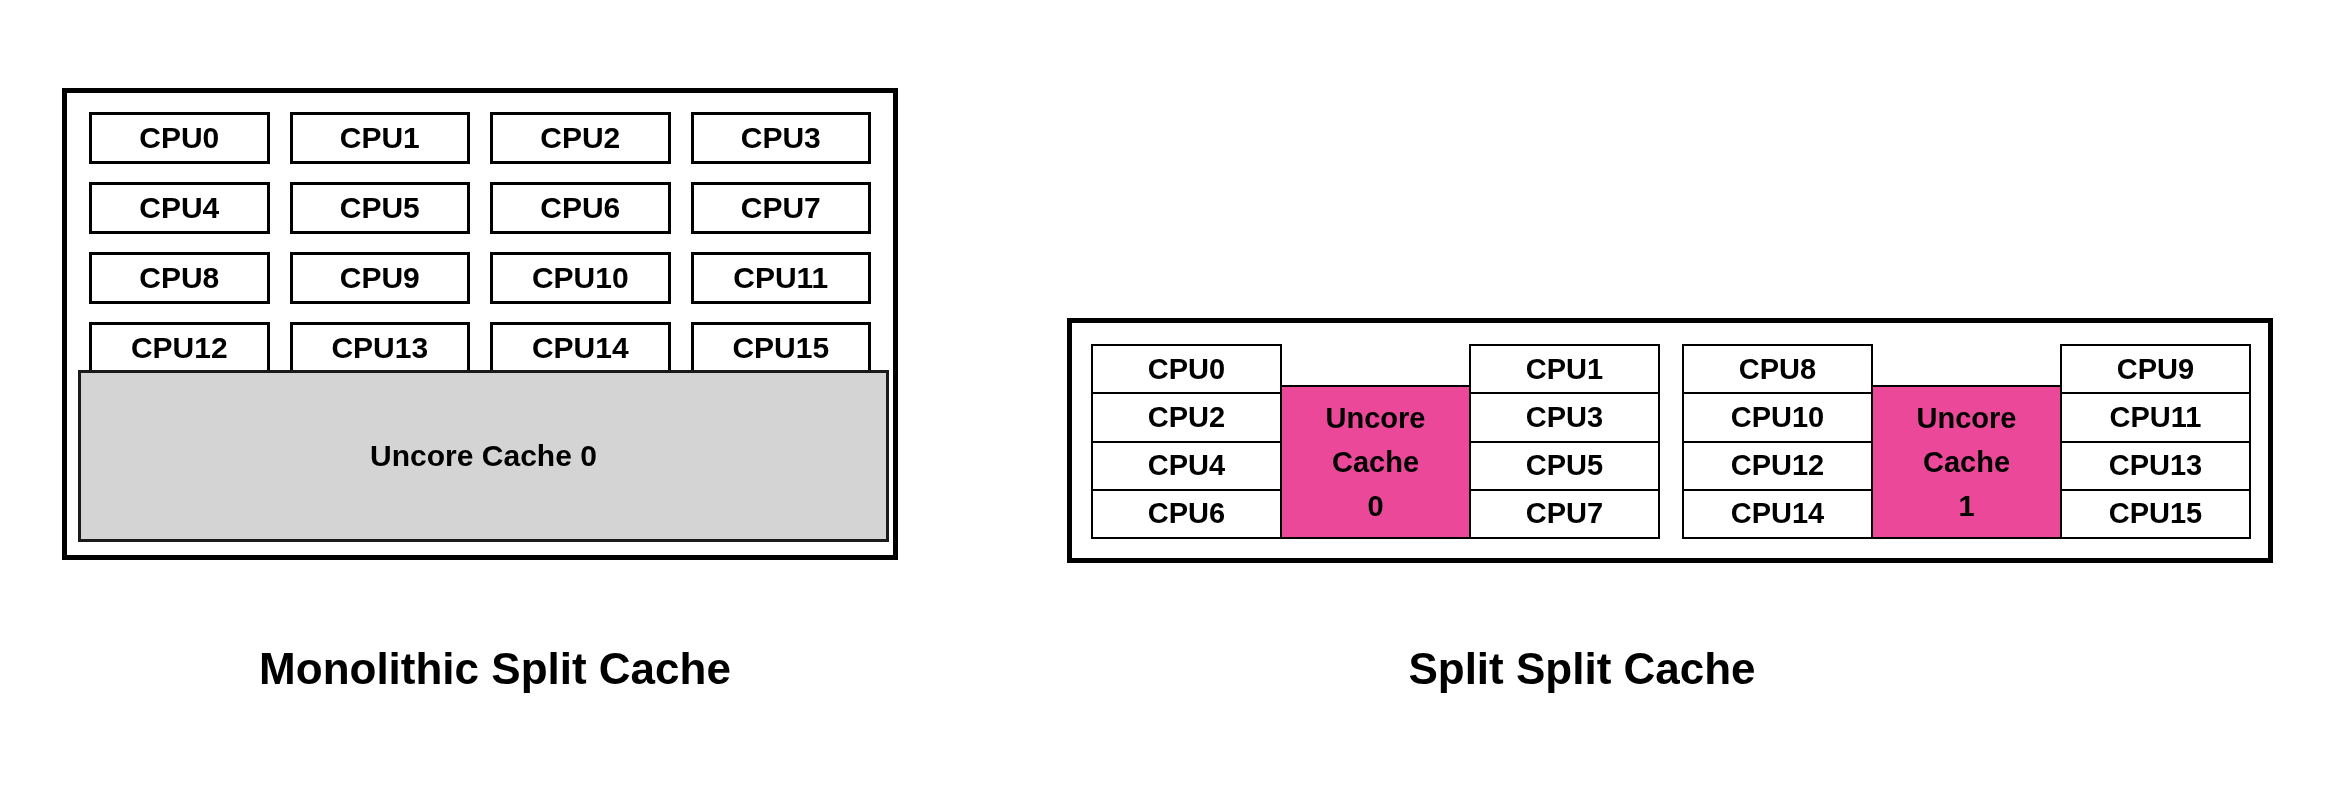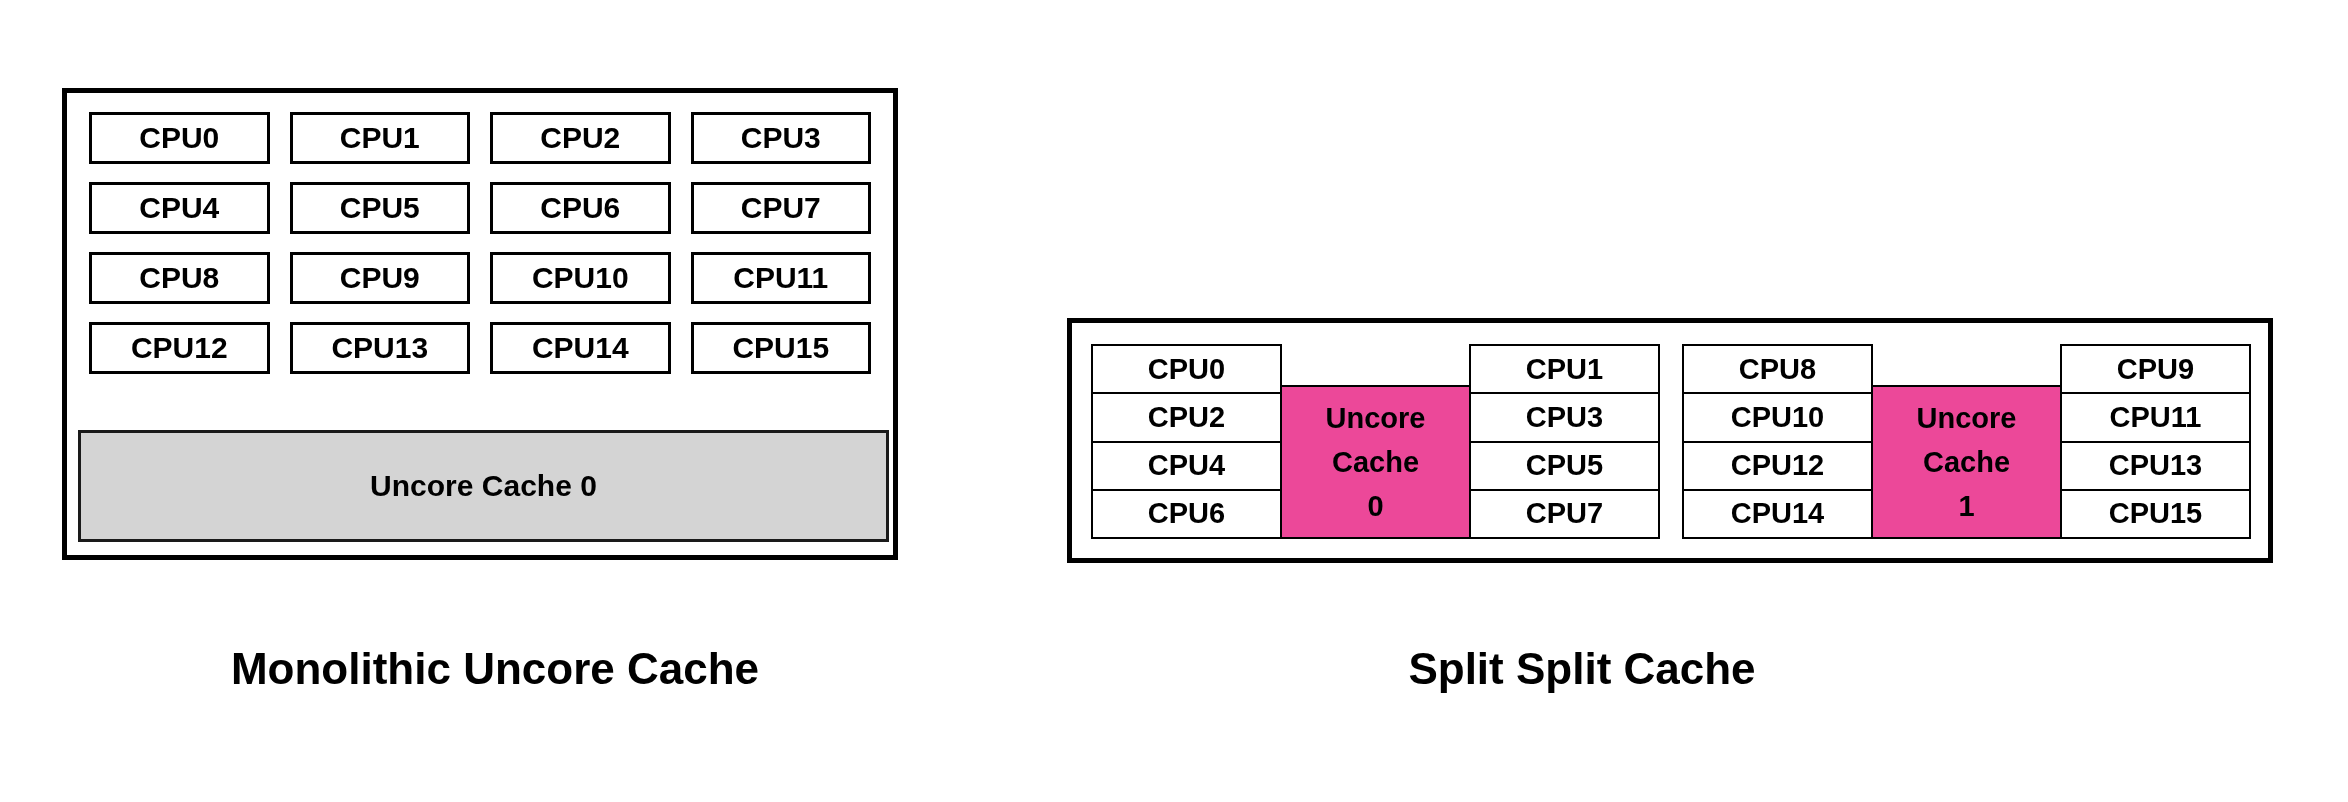--- a/index.html
+++ b/index.html
@@ -18,21 +18,21 @@
     position:absolute; left:22px; right:22px; top:19px;
     display:grid; grid-template-columns:repeat(4,1fr);
     column-gap:20px; row-gap:18px;
   }
   .cpu-box {
     height:52px; border:3px solid #000; box-sizing:border-box; background:#fff;
     display:flex; align-items:center; justify-content:center;
     font-weight:700; font-size:30px;
   }
   .mono-cache {
-    position:absolute; left:11px; right:4px; bottom:13px; height:112px;
+    position:absolute; left:11px; right:4px; bottom:13px; height:172px;
     background:#d4d4d4; border:3px solid #1a1a1a; box-sizing:border-box;
     display:flex; align-items:center; justify-content:center;
     font-weight:700; font-size:30px;
   }
 
   
   .split-box {
     position:absolute; left:1067px; top:318px; width:1206px; height:245px;
     border:5px solid #000; box-sizing:border-box; background:#fff;
     display:flex; column-gap:22px; padding:21px 17px 19px 19px;
@@ -79,21 +79,21 @@
       <div class="cpu-box">CPU9</div>
       <div class="cpu-box">CPU10</div>
       <div class="cpu-box">CPU11</div>
       <div class="cpu-box">CPU12</div>
       <div class="cpu-box">CPU13</div>
       <div class="cpu-box">CPU14</div>
       <div class="cpu-box">CPU15</div>
     </div>
     <div class="mono-cache">Uncore Cache 0</div>
   </div>
-  <div class="caption caption-mono">Monolithic Uncore Cache</div>
+  <div class="caption caption-mono">Monolithic Split Cache</div>
 
   <div class="split-box">
 
     <div class="cluster">
       <div class="ccol">
         <div class="ccell">CPU0</div>
         <div class="ccell">CPU2</div>
         <div class="ccell">CPU4</div>
         <div class="ccell">CPU6</div>
       </div>

